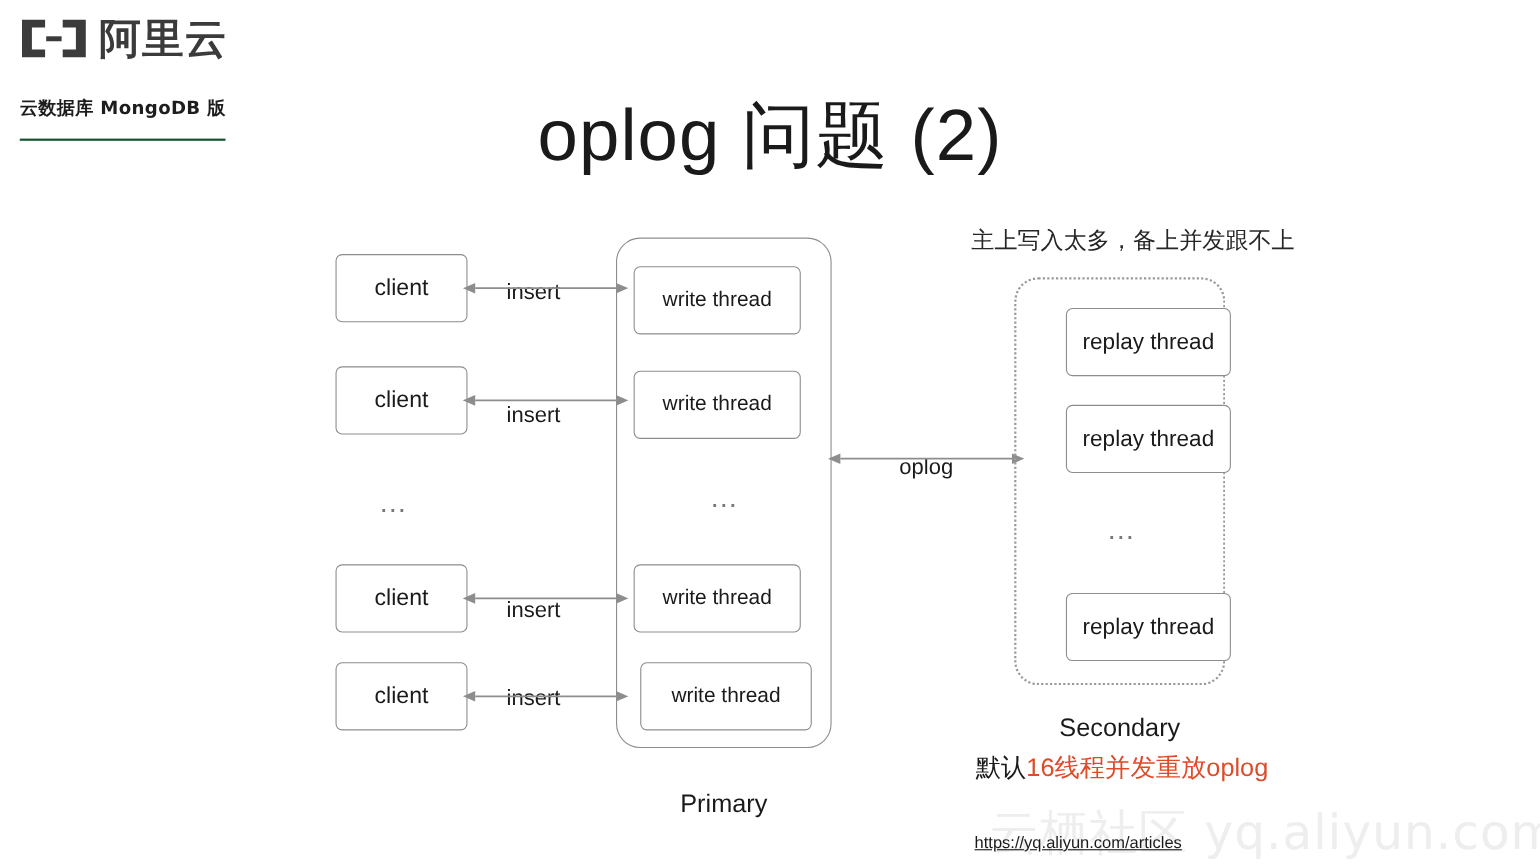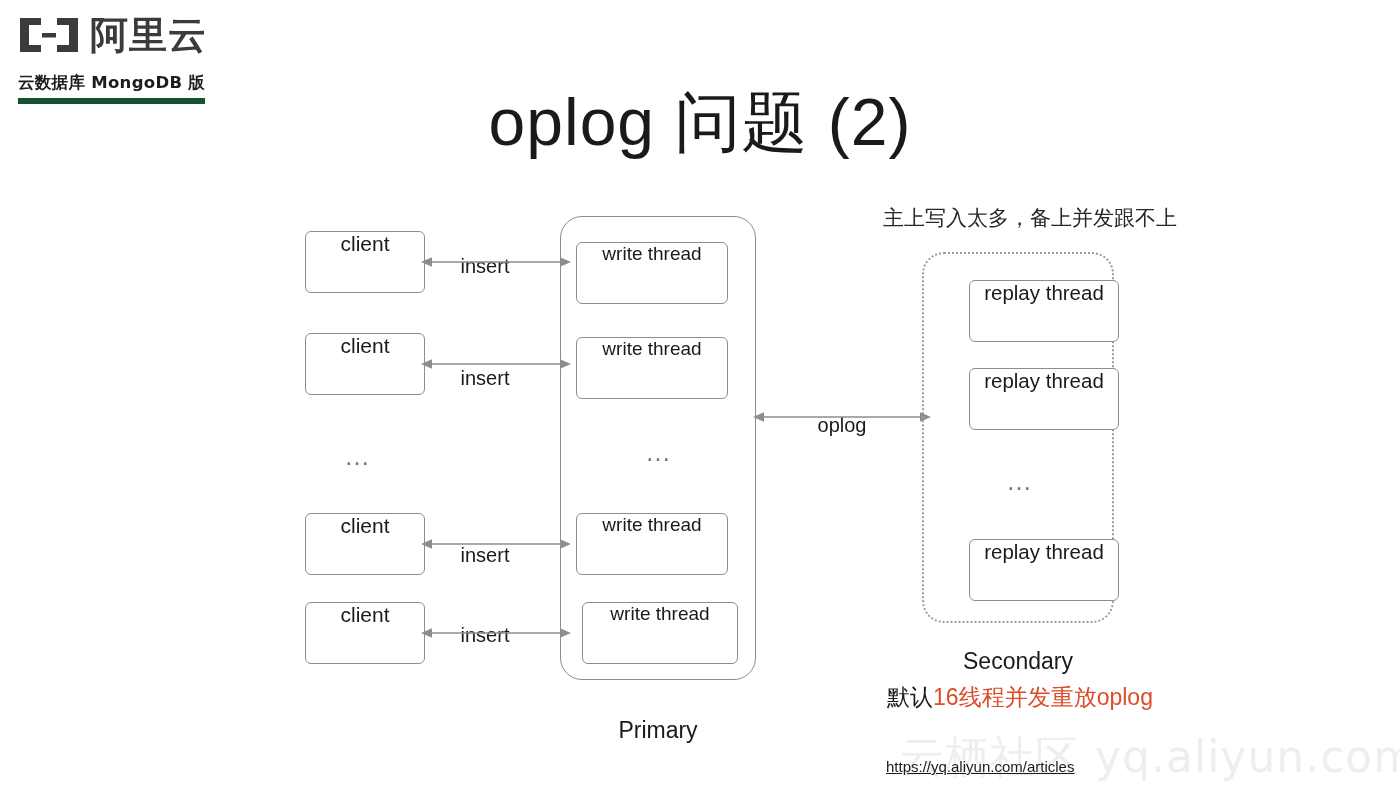--- a/index.html
+++ b/index.html
@@ -39,27 +39,27 @@
   }
   #logo-word {
     font-size: 38px;
     font-weight: bold;
     color: #3b3b3b;
     letter-spacing: 1px;
     line-height: 42px;
     font-family: "DejaVu Sans", "Liberation Sans", sans-serif;
   }
   #logo-sub {
-    margin-top: 8px;
+    margin-top: 24px;
     font-size: 16.5px;
     font-weight: bold;
     color: #1d1d1d;
     letter-spacing: 0.3px;
-    padding-bottom: 4px;
-    border-bottom: 6px solid #14532d;
+    padding-bottom: 16px;
+    border-bottom: 2px solid #14532d;
     display: inline-block;
     white-space: nowrap;
     font-family: "DejaVu Sans", "Liberation Sans", sans-serif;
   }
 
   
   #slide-title {
     position: absolute;
     left: 0;
     top: 78px;
@@ -72,21 +72,21 @@
     font-family: "Liberation Sans", "DejaVu Sans", sans-serif;
   }
 
   
   .node {
     position: absolute;
     border: 1.4px solid #8d8d8d;
     border-radius: 6px;
     background: #ffffff;
     display: flex;
-    align-items: flex-start;
+    align-items: center;
     justify-content: center;
     font-size: 21px;
     color: #1a1a1a;
     box-sizing: border-box;
   }
   .client-box { width: 120px; height: 62px; }
   .thread-box { width: 152px; height: 62px; font-size: 19px; }
   .replay-box { width: 150px; height: 62px; font-size: 20.5px; margin-left: 26px; }
 
   

